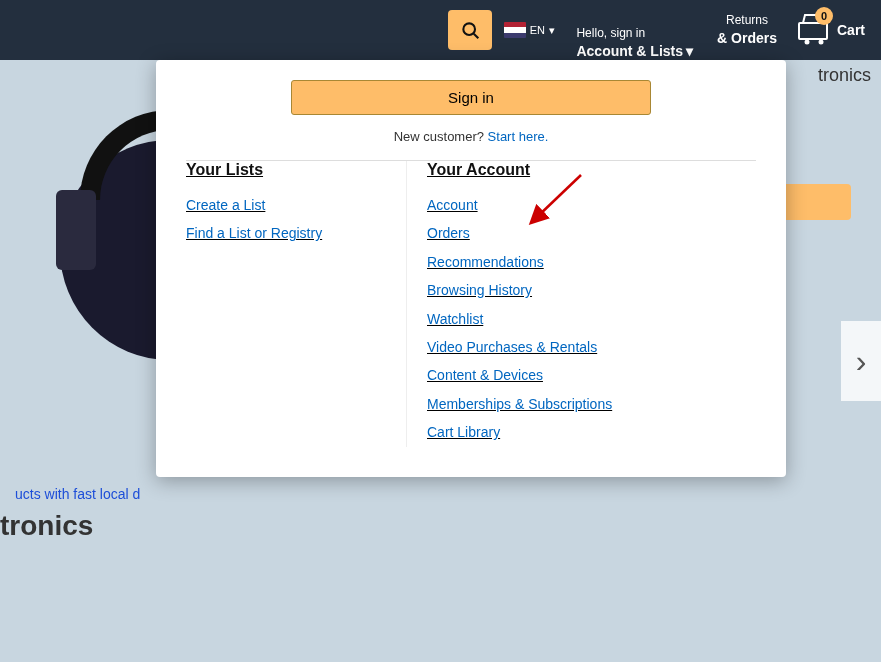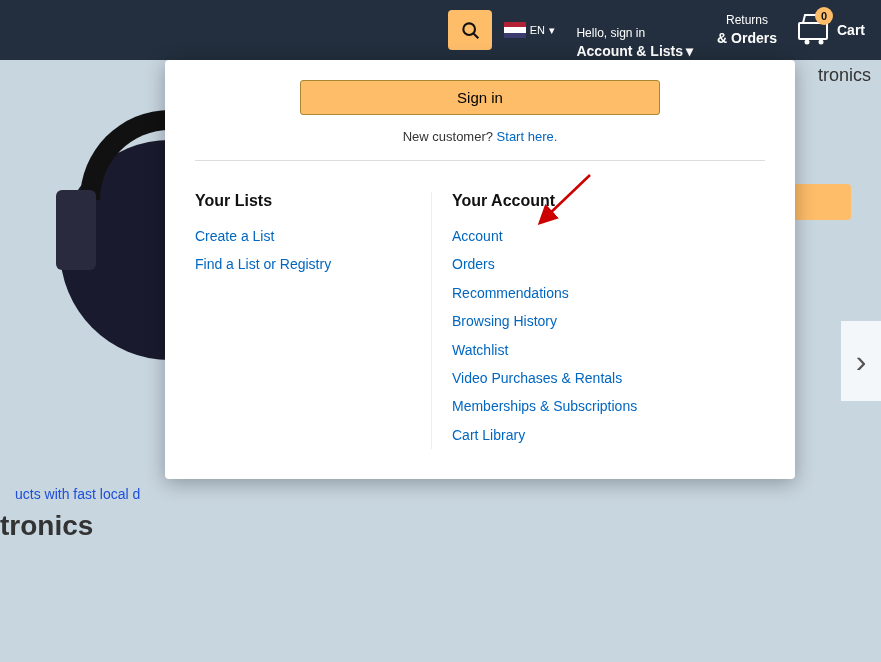--- a/index.html
+++ b/index.html
@@ -200,21 +200,21 @@
       justify-content: center;
       font-size: 24px;
       color: #666;
       cursor: pointer;
     }
 
     
     .dropdown-panel {
       position: absolute;
       top: 60px;
-      left: 165px;
+      left: 156px;
       width: 630px;
       background: white;
       border-radius: 4px;
       box-shadow: 0 4px 20px rgba(0,0,0,0.3);
       z-index: 100;
       padding: 20px 30px 30px 30px;
     }
 
     .dropdown-top {
       display: flex;
@@ -248,23 +248,24 @@
     }
 
     .arrow-indicator {
       position: absolute;
       top: 110px;
       left: 370px;
     }
 
     .dropdown-columns {
       display: flex;
-      gap: 16px;
+      gap: 0;
       border-top: 1px solid #ddd;
-      padding-top: 31px;
+      padding-top: 0;
+      text-decoration: underline;
     }
 
     .left-column {
       flex: 0 0 220px;
       padding-right: 20px;
     }
 
     .right-column {
       flex: 1;
       padding-left: 20px;
@@ -395,18 +396,19 @@
 
     <div class="right-column">
       <div class="column-header">Your Account</div>
       <div id="account-items-container">
           <a class="menu-item" href="#">Account</a>
           <a class="menu-item" href="#">Orders</a>
           <a class="menu-item" href="#">Recommendations</a>
           <a class="menu-item" href="#">Browsing History</a>
           <a class="menu-item" href="#">Watchlist</a>
           <a class="menu-item" href="#">Video Purchases &amp; Rentals</a>
+          <a class="menu-item" href="#">Content &amp; Devices</a>
           <a class="menu-item" href="#">Memberships &amp; Subscriptions</a>
           <a class="menu-item" href="#">Cart Library</a>
         </div>
     </div>
   </div>
 </div>
 
 </body></html>

